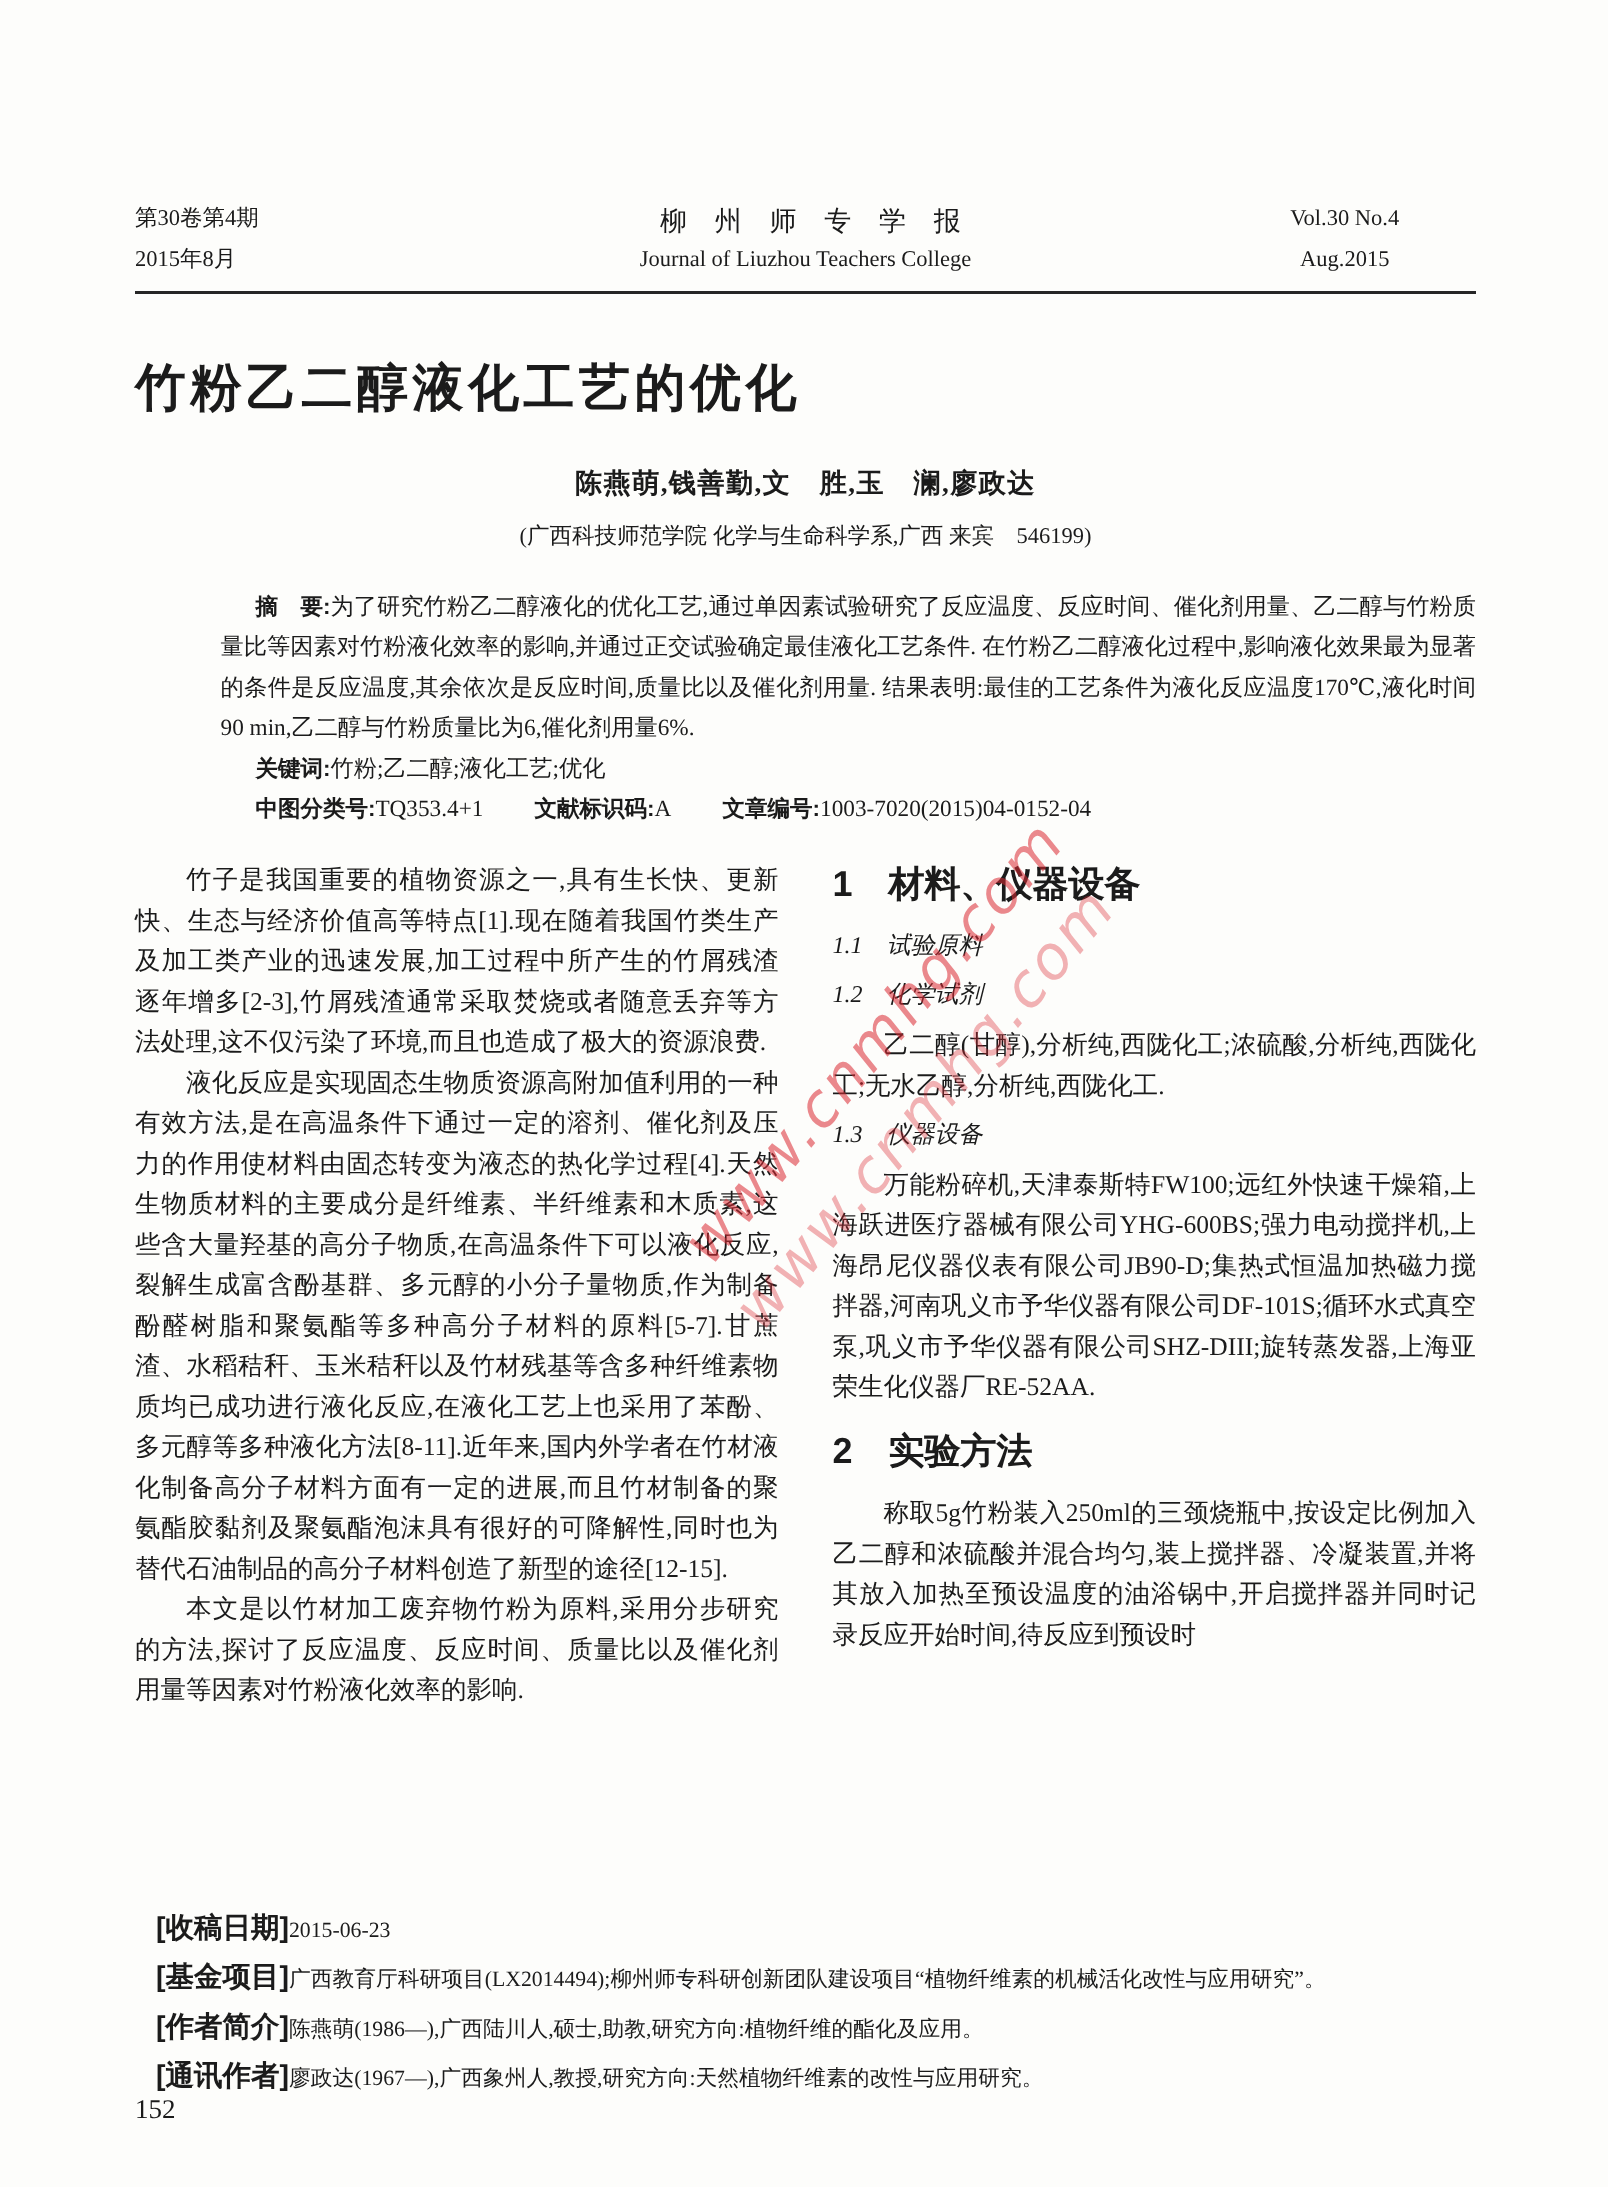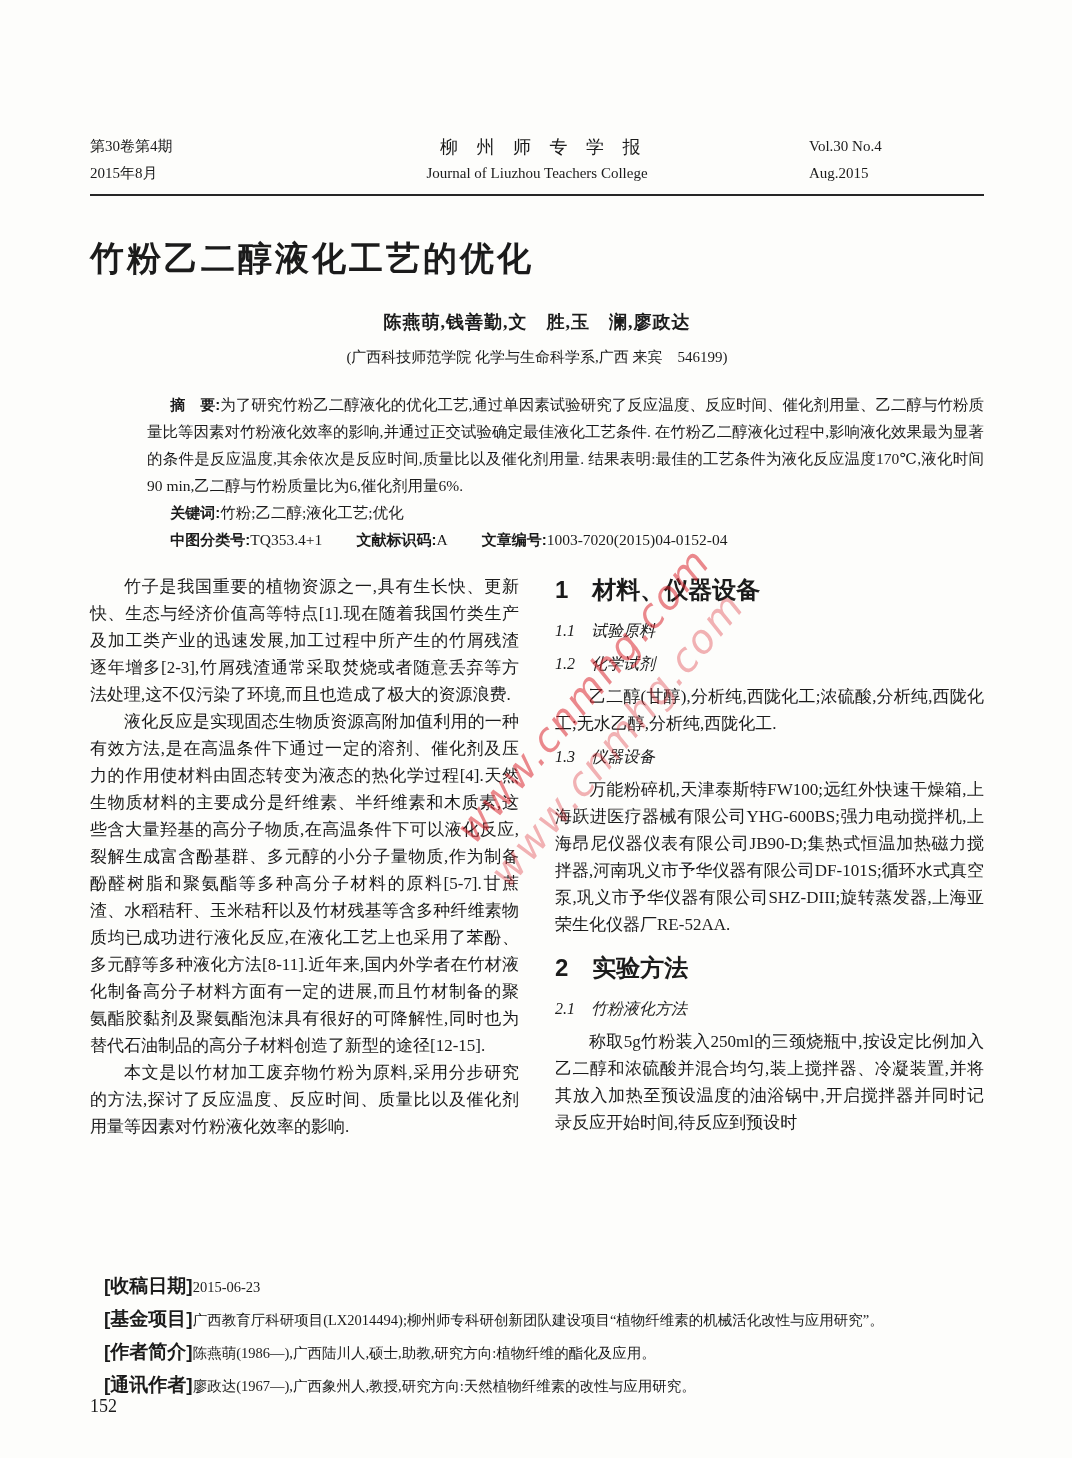--- a/index.html
+++ b/index.html
@@ -5,21 +5,21 @@
   * { margin:0; padding:0; box-sizing:border-box; }
   html, body { background:#ffffff; }
   .page {
     position:relative; width:1072px; height:1458px; margin:0 auto;
     background:#fdfdfb; color:#1b1b1b;
     font-family:"Liberation Serif","DejaVu Serif",serif;
     padding:133px 88px 0 90px; overflow:hidden;
   }
   .journal-header { display:flex; justify-content:space-between; align-items:flex-start; }
   .hdr-side { font-size:15px; line-height:27px; width:175px; }
-  .hdr-side.right { text-align:left; }
+  .hdr-side.right { text-align:center; }
   .hdr-center { text-align:right; padding-top:1px; }
   .journal-name-cn { font-size:18px; letter-spacing:7px; line-height:26px; }
   .journal-name-en { font-size:15px; line-height:27px; }
   .header-rule { height:0; border-bottom:2px solid #262626; margin-top:7px; }
   .article-title { font-size:34px; letter-spacing:3px; font-weight:bold; margin-top:40px; }
   .authors { text-align:center; font-size:18px; font-weight:bold; margin-top:28px; letter-spacing:1px; }
   .affiliation { text-align:center; font-size:15px; margin-top:14px; }
   .abstract { margin-left:57px; margin-top:24px; font-size:15.5px; line-height:27px; }
   .abstract p { text-align:justify; }
   .first-indent { text-indent:1.5em; }
@@ -80,21 +80,20 @@
       <p>本文是以竹材加工废弃物竹粉为原料,采用分步研究的方法,探讨了反应温度、反应时间、质量比以及催化剂用量等因素对竹粉液化效率的影响.</p>
     </div>
     <div class="col">
       <h2 class="sec-heading">1　材料、仪器设备</h2>
       <h3 class="subsec-heading">1.1　试验原料</h3>
       <h3 class="subsec-heading">1.2　化学试剂</h3>
       <p>乙二醇(甘醇),分析纯,西陇化工;浓硫酸,分析纯,西陇化工;无水乙醇,分析纯,西陇化工.</p>
       <h3 class="subsec-heading">1.3　仪器设备</h3>
       <p>万能粉碎机,天津泰斯特FW100;远红外快速干燥箱,上海跃进医疗器械有限公司YHG-600BS;强力电动搅拌机,上海昂尼仪器仪表有限公司JB90-D;集热式恒温加热磁力搅拌器,河南巩义市予华仪器有限公司DF-101S;循环水式真空泵,巩义市予华仪器有限公司SHZ-DIII;旋转蒸发器,上海亚荣生化仪器厂RE-52AA.</p>
       <h2 class="sec-heading second">2　实验方法</h2>
-      <h3 class="subsec-heading">2.1　竹粉液化方法</h3>
       <p>称取5g竹粉装入250ml的三颈烧瓶中,按设定比例加入乙二醇和浓硫酸并混合均匀,装上搅拌器、冷凝装置,并将其放入加热至预设温度的油浴锅中,开启搅拌器并同时记录反应开始时间,待反应到预设时</p>
     </div>
   </div>
 
   <div class="footnotes">
     <div><span class="footnote-label">[收稿日期]</span><span>2015-06-23</span></div>
     <div><span class="footnote-label">[基金项目]</span><span>广西教育厅科研项目(LX2014494);柳州师专科研创新团队建设项目“植物纤维素的机械活化改性与应用研究”。</span></div>
     <div><span class="footnote-label">[作者简介]</span><span>陈燕萌(1986—),广西陆川人,硕士,助教,研究方向:植物纤维的酯化及应用。</span></div>
     <div><span class="footnote-label">[通讯作者]</span><span>廖政达(1967—),广西象州人,教授,研究方向:天然植物纤维素的改性与应用研究。</span></div>
   </div>

